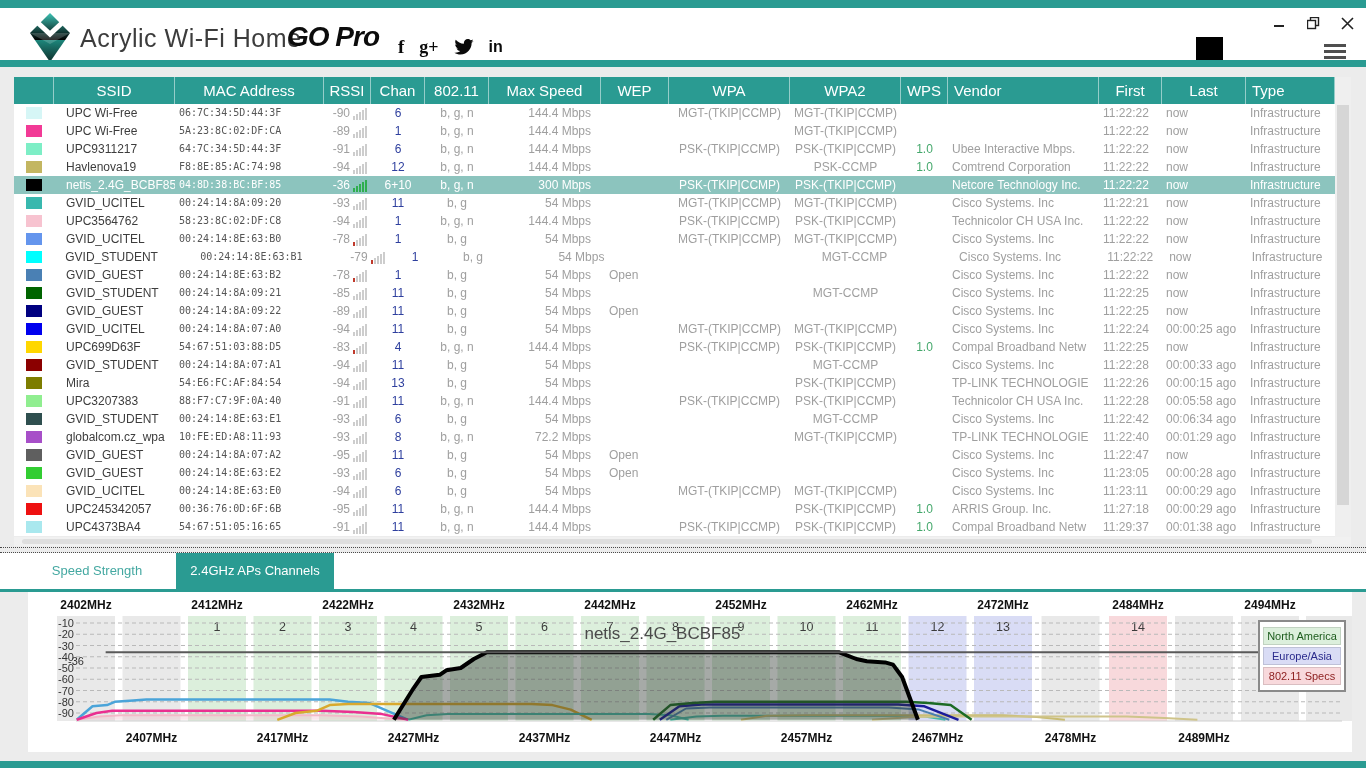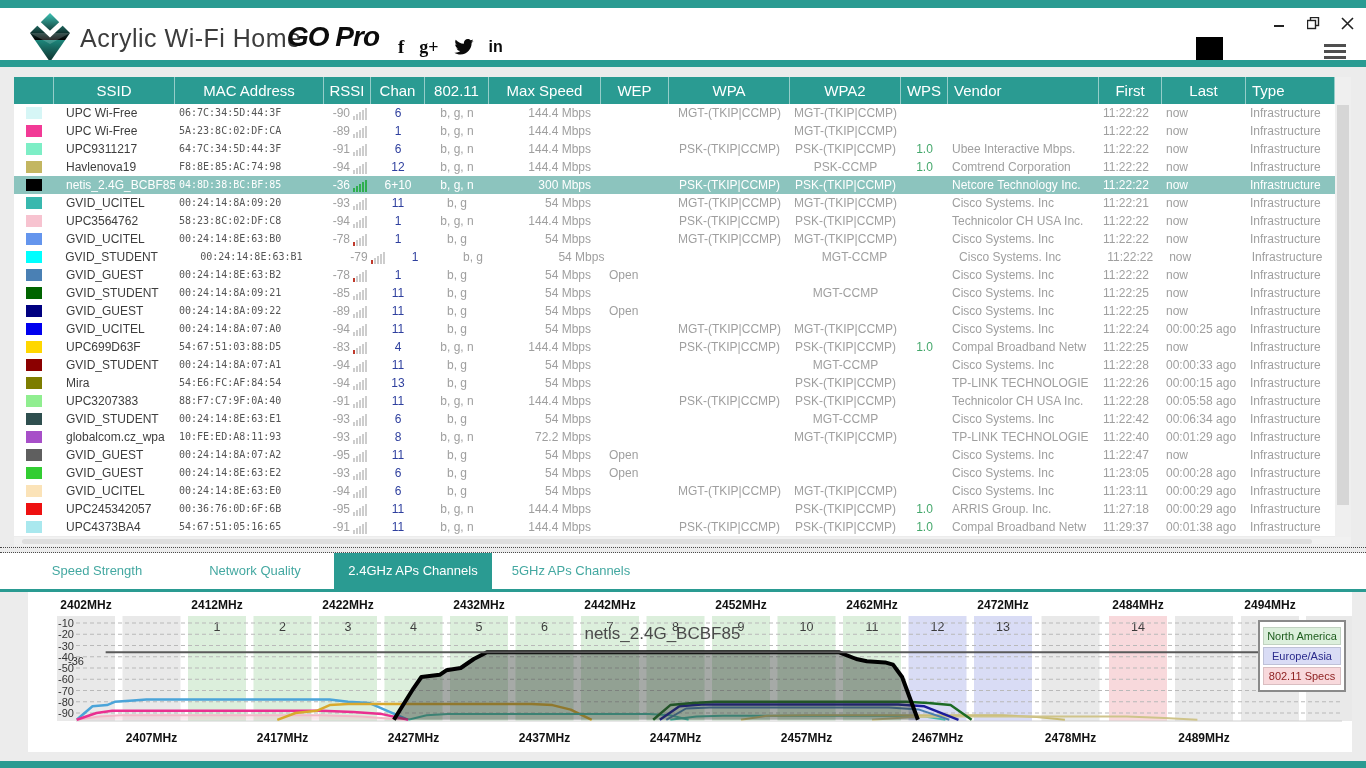--- a/index.html
+++ b/index.html
@@ -817,23 +817,21 @@
     </div>
   <div class="hscroll">
       <div class="hthumb"></div>
     </div>
 
   <div class="splitter"></div>
 
   <div class="tabsband">
     <div class="tabs">
         <div class="tab">Speed Strength</div>
-        <div class="tab">Network Quality</div>
         <div class="tab active">2.4GHz APs Channels</div>
-        <div class="tab">5GHz APs Channels</div>
       </div>
   </div>
   <div class="tabunderline"></div>
 
   <div id="chartpanel">
     <svg id="chartsvg" width="1324" height="160">
         <rect x="29" y="24" width="58" height="105" fill="#e9e9e9"></rect>
         <rect x="94.5" y="24" width="58" height="105" fill="#e9e9e9"></rect>
         <rect x="1013.5" y="24" width="58" height="105" fill="#e9e9e9"></rect>
         <rect x="1147" y="24" width="58" height="105" fill="#e9e9e9"></rect>

